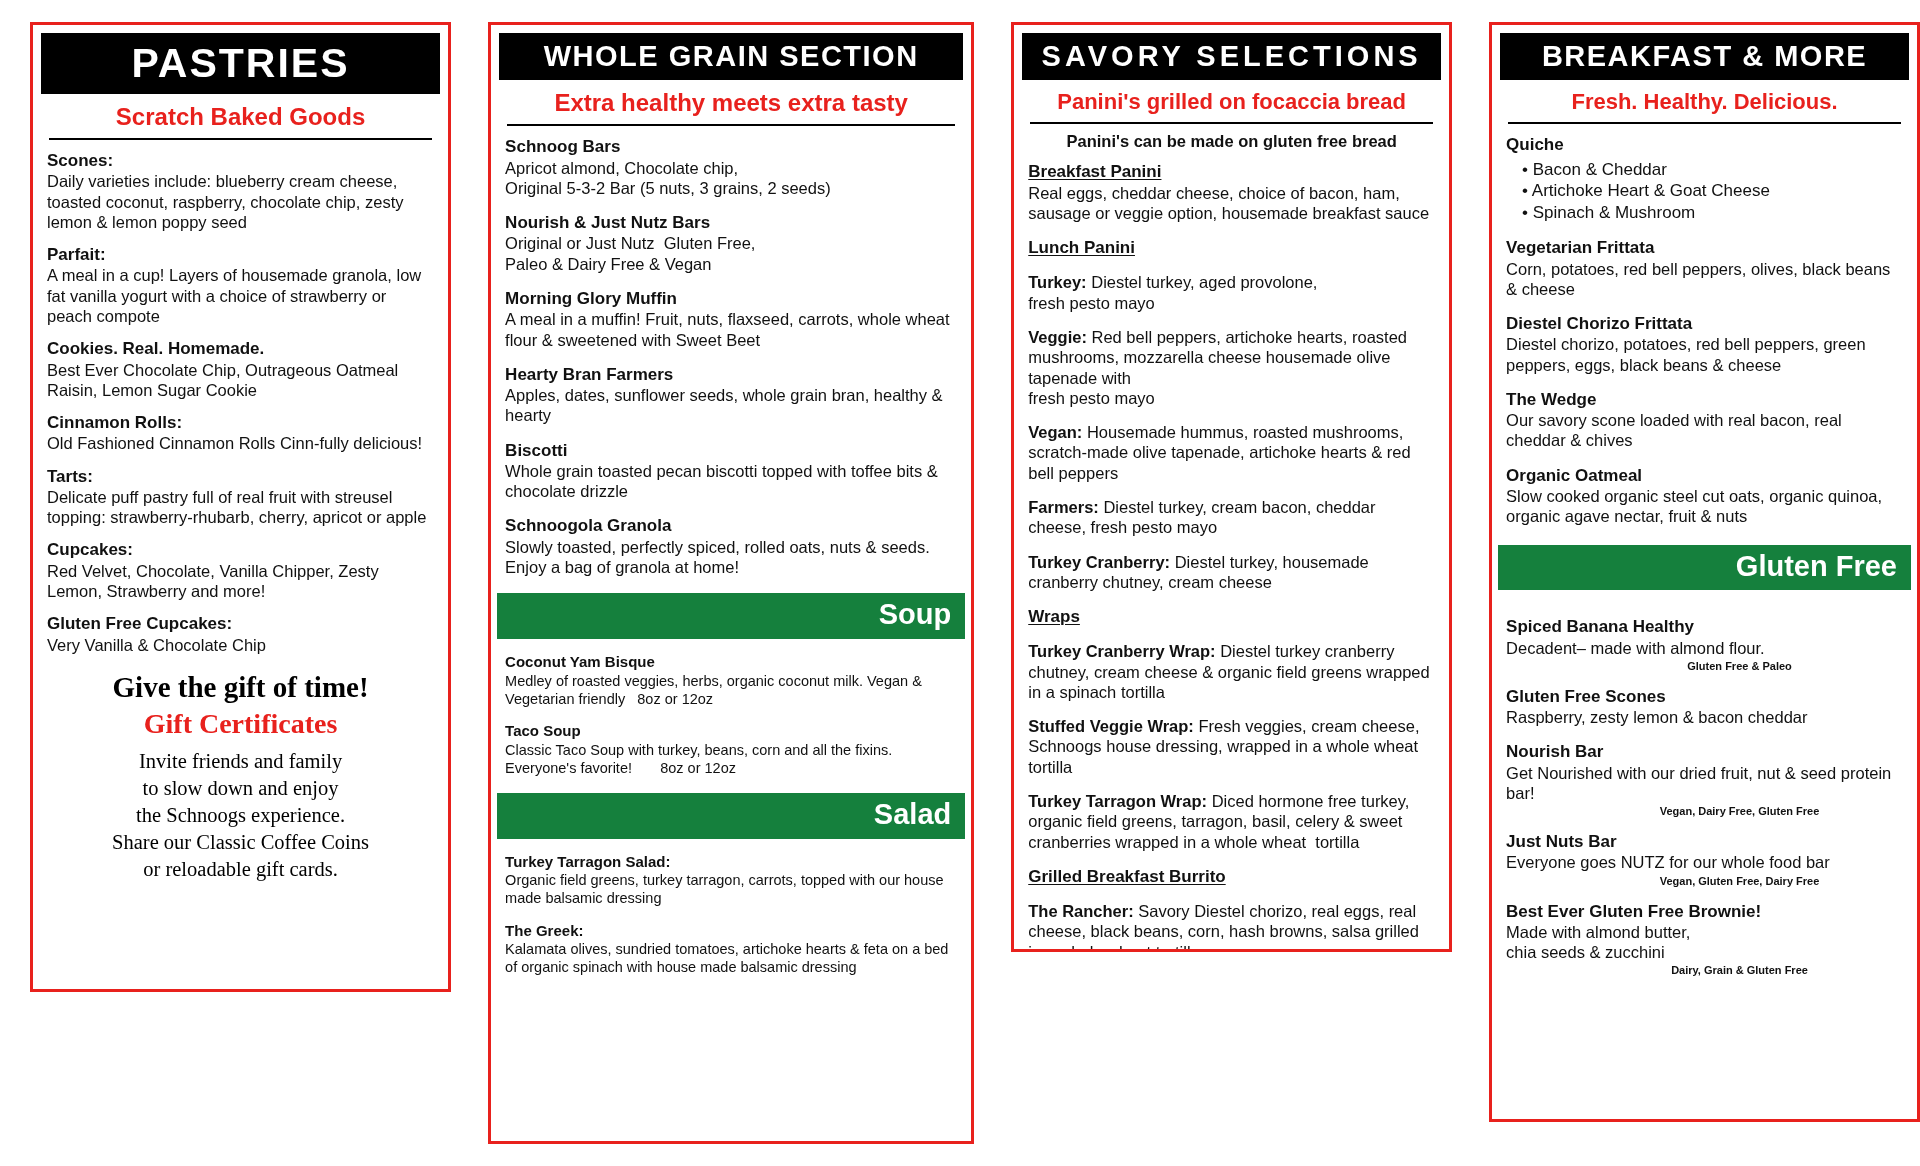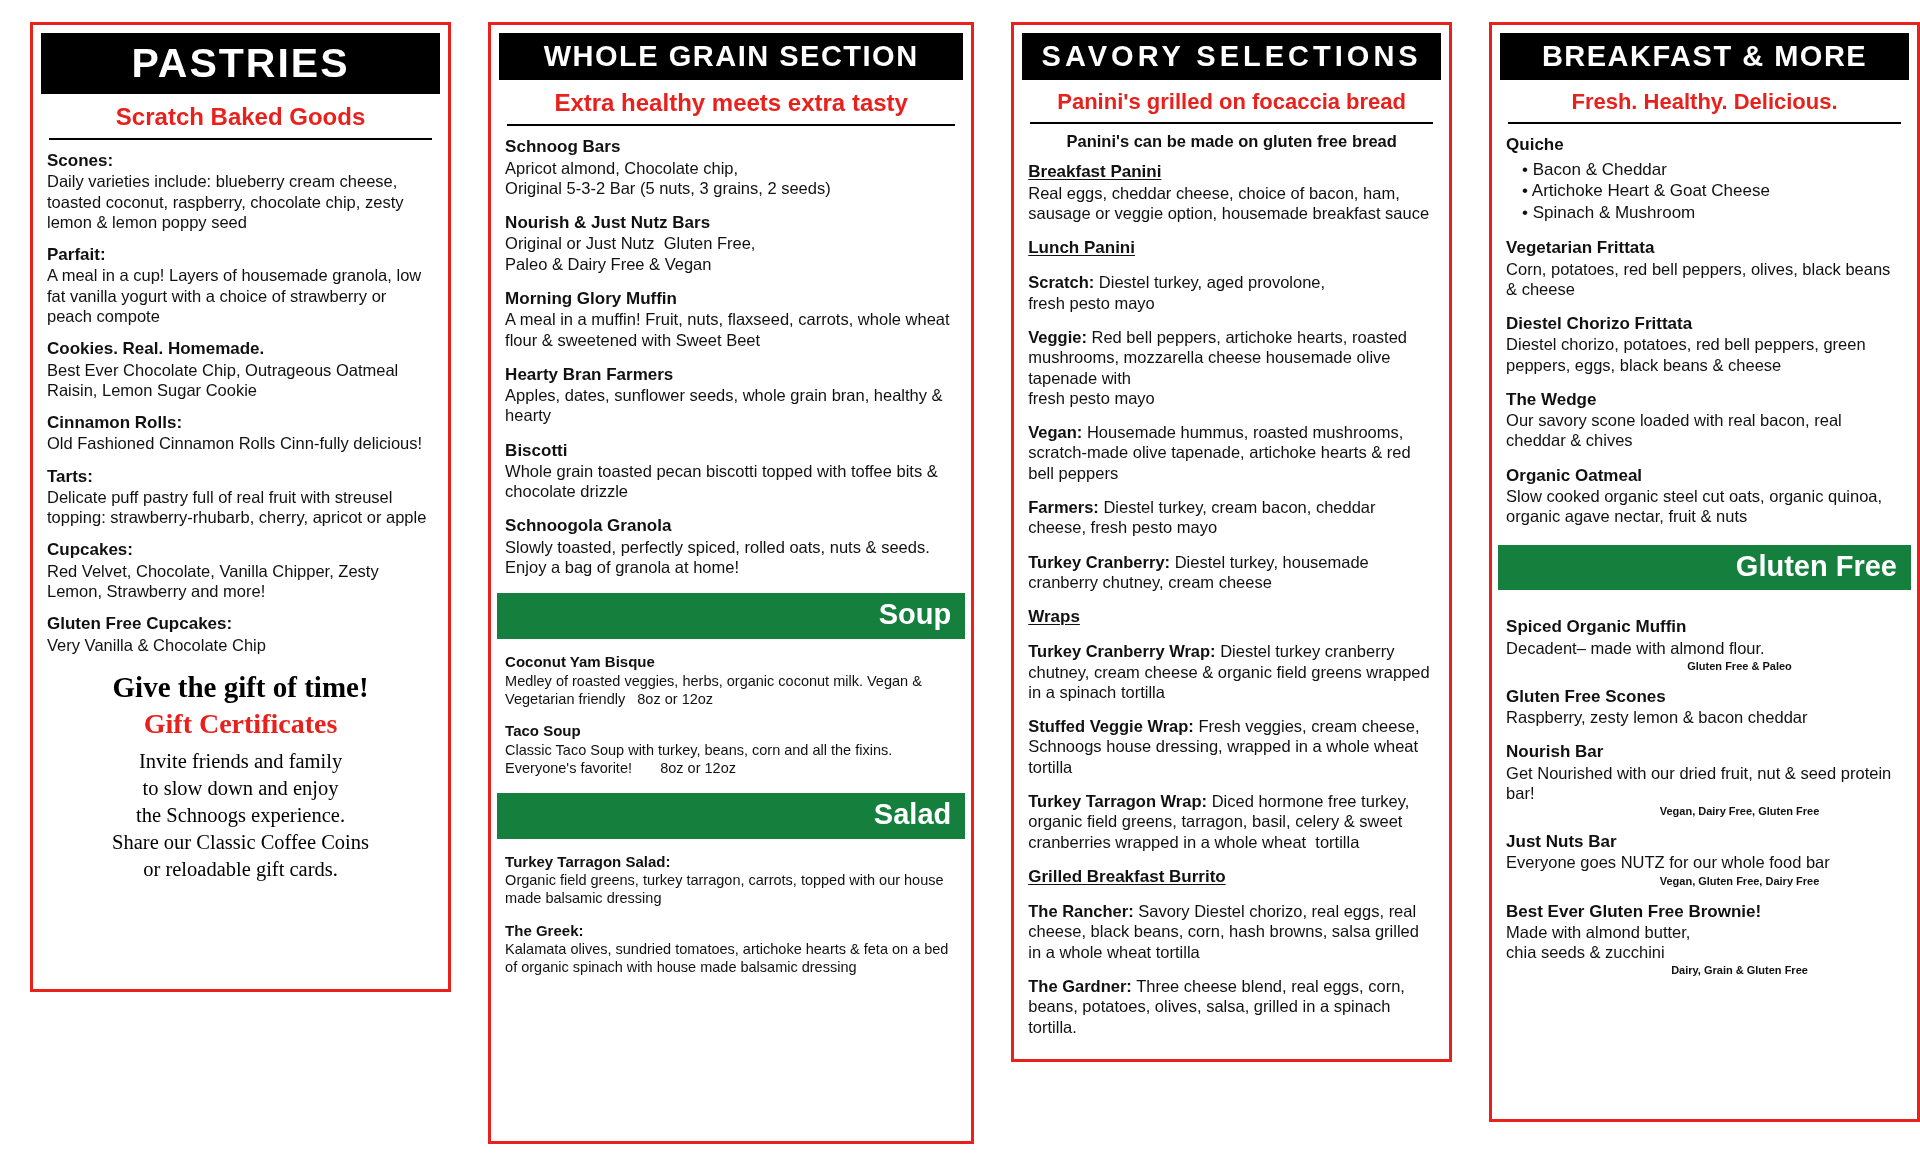--- a/index.html
+++ b/index.html
@@ -1,21 +1,21 @@
 <!DOCTYPE html>
 <html><head>
 <meta charset="utf-8">
 <style>
   html,body{margin:0;padding:0;}
   body{width:1920px;height:1166px;background:#ffffff;font-family:"Liberation Sans",sans-serif;color:#111;}
   .board{display:flex;gap:37px;padding:22px 0 0 30px;align-items:flex-start;}
   .column{border:3px solid #e8211d;background:#fff;padding:8px 14px 14px;overflow:hidden;box-sizing:border-box;}
   .col-pastries{width:427px;height:970px;}
   .col-wholegrain{width:493px;height:1122px;}
-  .col-savory{width:447px;height:1040px;}
+  .col-savory{width:447px;height:930px;}
   .col-breakfast{width:437px;height:1100px;}
   .col-header{background:#000;color:#fff;text-align:center;margin:0 -6px 4px;padding:7px 4px;}
   .col-title{font-size:29px;font-weight:bold;letter-spacing:1.5px;margin:0;line-height:1.15;}
   .col-pastries .col-title{font-size:41px;letter-spacing:2px;}
   .col-savory .col-title{letter-spacing:4px;}
   .col-subtitle{color:#e8211d;font-weight:bold;text-align:center;font-size:24px;padding:5px 0 7px;}
   .col-savory .col-subtitle,.col-breakfast .col-subtitle{font-size:22px;}
   .rule{border-top:2.5px solid #000;margin:0 2px 10px;}
   .note{font-weight:bold;font-size:16.5px;text-align:center;margin:-2px 0 10px;}
   .item{margin-bottom:14px;}
@@ -144,21 +144,21 @@
       <div class="rule"></div>
       <div class="note">Panini's can be made on gluten free bread</div>
       <div class="item">
         <div class="item-name underlined">Breakfast Panini</div>
         <div class="item-desc">Real eggs, cheddar cheese, choice of bacon, ham, sausage or veggie option, housemade breakfast sauce</div>
       </div>
       <div class="item">
         <div class="item-name underlined">Lunch Panini</div>
       </div>
       <div class="item inline-item">
-        <div class="item-desc"><span class="item-name-inline">Scratch:</span> <span class="item-desc-inline">Diestel turkey, aged provolone,
+        <div class="item-desc"><span class="item-name-inline">Turkey:</span> <span class="item-desc-inline">Diestel turkey, aged provolone,
 fresh pesto mayo</span></div>
       </div>
       <div class="item inline-item">
         <div class="item-desc"><span class="item-name-inline">Veggie:</span> <span class="item-desc-inline">Red bell peppers, artichoke hearts, roasted mushrooms, mozzarella cheese housemade olive tapenade with
 fresh pesto mayo</span></div>
       </div>
       <div class="item inline-item">
         <div class="item-desc"><span class="item-name-inline">Vegan:</span> <span class="item-desc-inline">Housemade hummus, roasted mushrooms, scratch-made olive tapenade, artichoke hearts &amp; red bell peppers</span></div>
       </div>
       <div class="item inline-item">
@@ -214,21 +214,21 @@
       <div class="item">
         <div class="item-name">The Wedge</div>
         <div class="item-desc">Our savory scone loaded with real bacon, real cheddar &amp; chives</div>
       </div>
       <div class="item">
         <div class="item-name">Organic Oatmeal</div>
         <div class="item-desc">Slow cooked organic steel cut oats, organic quinoa, organic agave nectar, fruit &amp; nuts</div>
       </div>
       <div class="banner"><span class="banner-label">Gluten Free</span></div>
       <div class="item">
-        <div class="item-name">Spiced Organic Muffin</div>
+        <div class="item-name">Spiced Banana Healthy</div>
         <div class="item-desc">Decadent– made with almond flour.</div>
         <div class="item-tag">Gluten Free &amp; Paleo</div>
       </div>
       <div class="item">
         <div class="item-name">Gluten Free Scones</div>
         <div class="item-desc">Raspberry, zesty lemon &amp; bacon cheddar</div>
       </div>
       <div class="item">
         <div class="item-name">Nourish Bar</div>
         <div class="item-desc">Get Nourished with our dried fruit, nut &amp; seed protein bar!</div>

